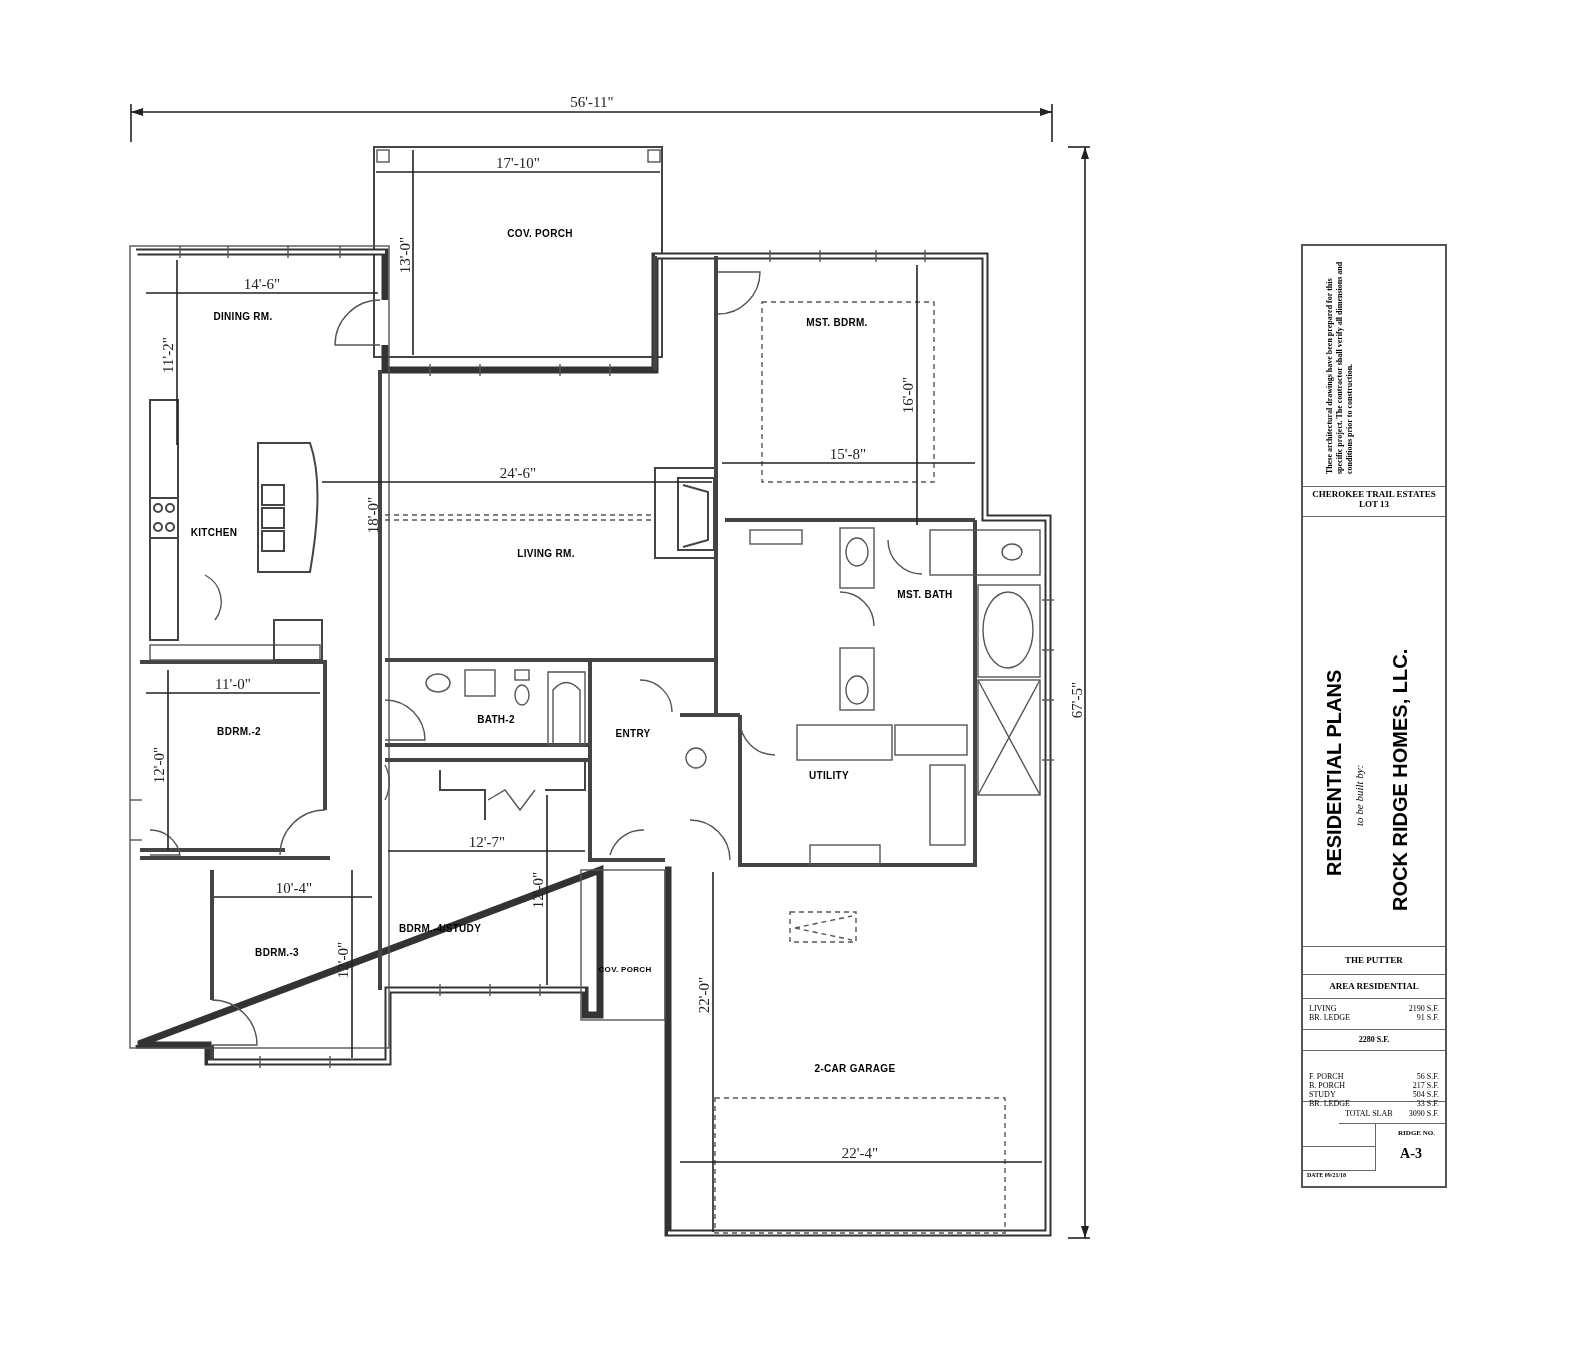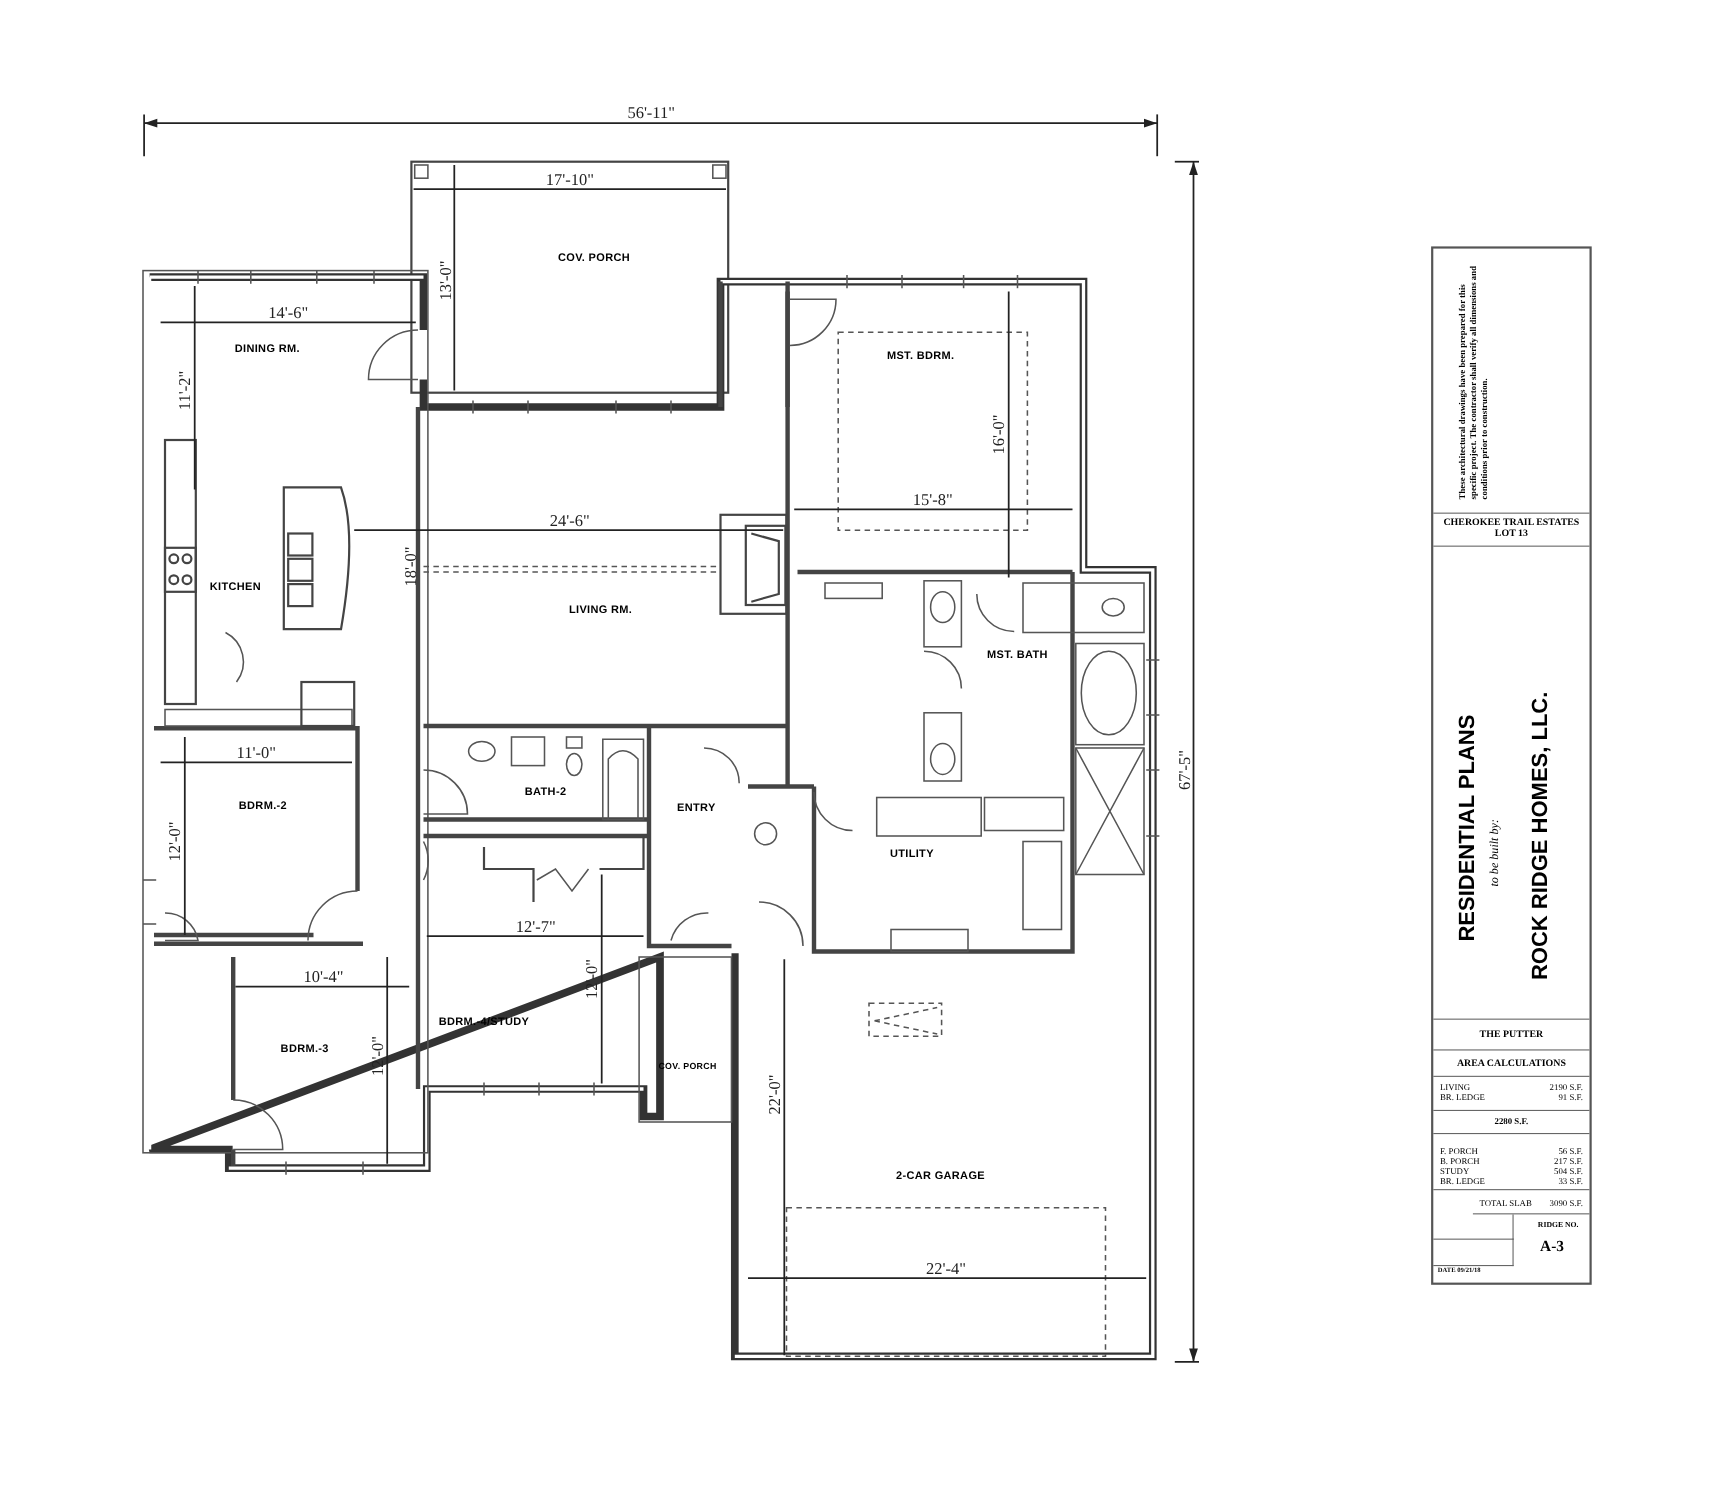--- a/index.html
+++ b/index.html
@@ -6,21 +6,21 @@
   body{width:1578px;height:1363px;position:relative;overflow:hidden;font-family:"Liberation Sans",sans-serif;}
   svg{position:absolute;left:0;top:0;}
   .w{fill:none;stroke:#333;stroke-width:7;}
   .wi{fill:none;stroke:#fff;stroke-width:3;}
   .ln{fill:none;stroke:#444;stroke-width:2;}
   .thin{fill:none;stroke:#555;stroke-width:1.4;}
   .dash{fill:none;stroke:#555;stroke-width:1.4;stroke-dasharray:5 4;}
   .dim{fill:none;stroke:#222;stroke-width:1.6;}
   .dimt{font-family:"Liberation Serif",serif;font-size:15px;fill:#222;}
   .room{font-family:"Liberation Sans",sans-serif;font-size:10px;font-weight:bold;fill:#000;letter-spacing:0.3px;}
-  .tb{position:absolute;left:1301px;top:224px;width:146px;height:944px;border:2px solid #555;box-sizing:border-box;background:#fff;}
+  .tb{position:absolute;left:1301px;top:244px;width:146px;height:944px;border:2px solid #555;box-sizing:border-box;background:#fff;}
   .tb .sec{position:absolute;left:0;right:0;border-bottom:1.5px solid #666;}
   .tb .small{font-family:"Liberation Serif",serif;font-size:9px;font-weight:bold;text-align:center;line-height:10px;}
   .tb .row{display:flex;justify-content:space-between;padding:0 6px;font-family:"Liberation Serif",serif;font-size:8px;font-weight:normal;line-height:9px;}
   .rot{position:absolute;transform-origin:0 0;transform:rotate(-90deg);white-space:nowrap;}
 </style>
 </head>
 <body>
 
 <svg width="1578" height="1363" viewBox="0 0 1578 1363">
 
@@ -230,36 +230,36 @@
   </div>
   <div class="sec" style="top:270px;height:430px;">
     <div class="rot" style="left:20px;top:360px;font-size:20px;font-weight:bold;">RESIDENTIAL PLANS</div>
     <div class="rot" style="left:50px;top:310px;font-family:'Liberation Serif',serif;font-size:11px;font-style:italic;">to be built by:</div>
     <div class="rot" style="left:86px;top:395px;font-size:20px;font-weight:bold;">ROCK RIDGE HOMES, LLC.</div>
   </div>
   <div class="sec" style="top:700px;height:28px;">
     <div class="small" style="margin-top:9px;">THE PUTTER</div>
   </div>
   <div class="sec" style="top:728px;height:24px;">
-    <div class="small" style="margin-top:7px;">AREA CALCULATIONS</div>
+    <div class="small" style="margin-top:7px;">AREA RESIDENTIAL</div>
   </div>
   <div class="sec" style="top:752px;height:32px;padding-top:6px;box-sizing:border-box;">
     <div class="row">
         <span>LIVING</span>
         <span>2190 S.F.</span>
       </div>
     <div class="row">
         <span>BR. LEDGE</span>
         <span>91 S.F.</span>
       </div>
   </div>
   <div class="sec" style="top:784px;height:20px;">
     <div class="small" style="margin-top:5px;font-size:8px;">2280 S.F.</div>
   </div>
-  <div class="sec" style="top:804px;height:52px;padding-top:12px;box-sizing:border-box;text-align:right;">
+  <div class="sec" style="top:804px;height:52px;padding-top:22px;box-sizing:border-box;text-align:right;">
     <div class="row">
         <span>F. PORCH</span>
         <span>56 S.F.</span>
       </div>
     <div class="row">
         <span>B. PORCH</span>
         <span>217 S.F.</span>
       </div>
     <div class="row">
         <span>STUDY</span>

